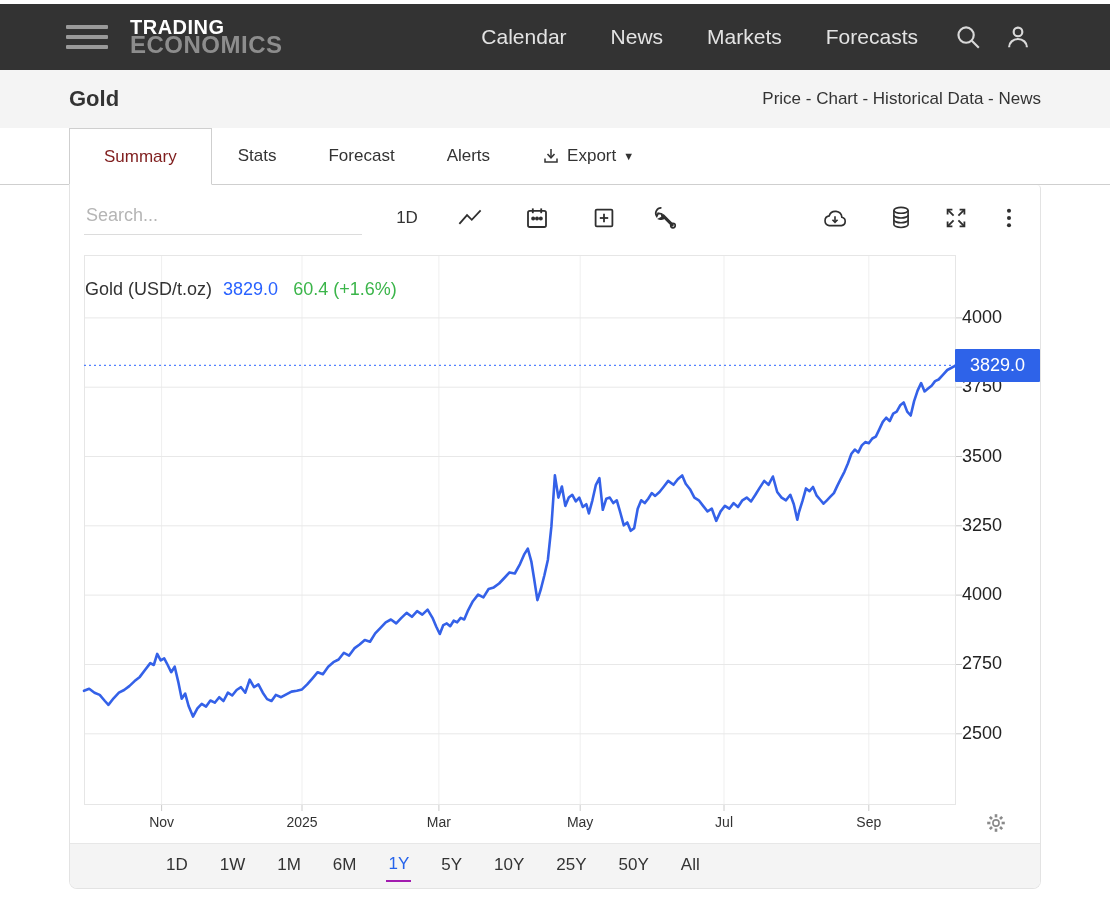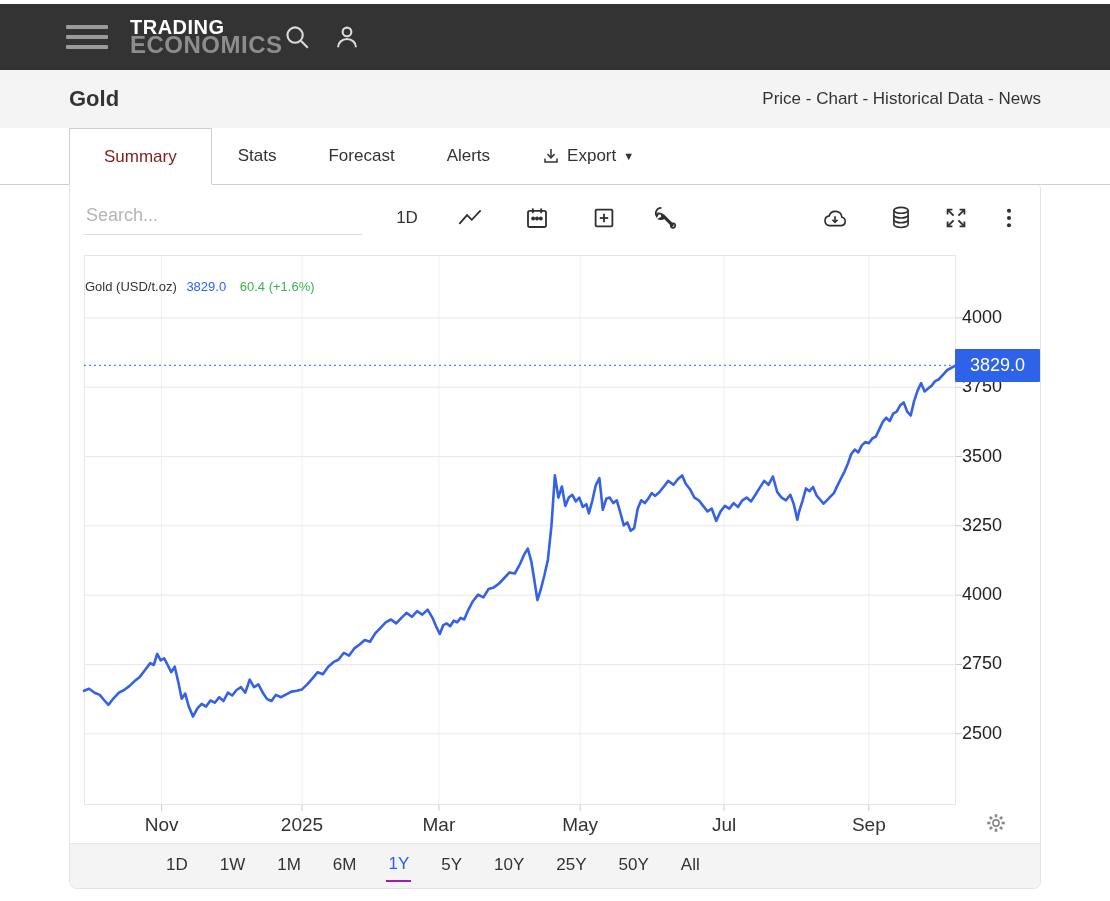--- a/index.html
+++ b/index.html
@@ -36,49 +36,55 @@
 
   .toolbar { position:absolute; top:0; left:0; right:0; height:65px; }
   .search { position:absolute; left:14px; top:16px; width:278px; border:none; border-bottom:1px solid #dcdcdc; font-size:18px; padding:4px 2px 8px 2px; color:#444; outline:none; background:transparent; }
   .search::placeholder { color:#b5b5b5; }
   .tbtn { position:absolute; top:18px; height:30px; display:flex; align-items:center; justify-content:center; cursor:pointer; color:#2f2f2f; }
   .tbtn svg { display:block; }
   .interval { font-size:17px; color:#333; }
 
   .chart-area { position:absolute; top:70px; left:0; width:970px; height:550px; }
   #chart-svg { position:absolute; left:14px; top:0; overflow:visible; }
-  .legend { position:absolute; left:15px; top:24px; font-size:13px; white-space:nowrap; }
+  .legend { position:absolute; left:15px; top:24px; font-size:18px; white-space:nowrap; }
   .legend .nm { color:#333; }
   .legend .pr { margin-left:6px; }
   .legend .ch { margin-left:10px; }
   .ylab { position:absolute; left:892px; font-size:18px; color:#222; }
   .price-badge { position:absolute; left:885px; width:85px; height:33px; color:#fff; font-size:18px; display:flex; align-items:center; justify-content:center; border-radius:1px; }
 
   .xaxis { position:absolute; top:620px; left:0; width:970px; height:38px; }
-  .xlab { position:absolute; top:9px; width:80px; text-align:center; font-size:19px; color:#333; }
+  .xlab { position:absolute; top:9px; width:80px; text-align:center; font-size:14px; color:#333; }
   .gear { position:absolute; left:915px; top:7px; cursor:pointer; }
 
   .rangebar { position:absolute; left:0; bottom:0; width:970px; height:45px; background:#f4f4f4; border-top:1px solid #e7e7e7; border-radius:0 0 7px 7px; display:flex; align-items:center; padding-left:94px; gap:28px; }
   .rng { font-size:17px; color:#333; cursor:pointer; padding:3px 2px 6px 2px; }
   .rng.active { color:#2563eb; border-bottom:2px solid #a21caf; }
 </style>
 </head>
 <body>
 
 <div class="top-strip"></div>
 
 <div class="navbar">
   <div class="burger">
       <div></div>
       <div></div>
       <div></div>
     </div>
   <div class="logo">
     <div class="l1">TRADING</div>
     <div class="l2">ECONOMICS</div>
+  </div>
+  <div class="nav-links">
+    <span>Calendar</span>
+    <span>News</span>
+    <span>Markets</span>
+    <span>Forecasts</span>
   </div>
   <div class="nav-icons">
     <svg width="28" height="28" viewBox="0 0 22 22" fill="none" stroke="#d9d9d9" stroke-width="1.7">
         <circle cx="9.5" cy="9.5" r="6"></circle>
         <line x1="14" y1="14" x2="19.5" y2="19.5"></line>
       </svg>
     <svg width="28" height="28" viewBox="0 0 22 22" fill="none" stroke="#d9d9d9" stroke-width="1.7">
         <circle cx="11" cy="7" r="3.4"></circle>
         <path d="M4 19 a7 6.4 0 0 1 14 0"></path>
       </svg>

